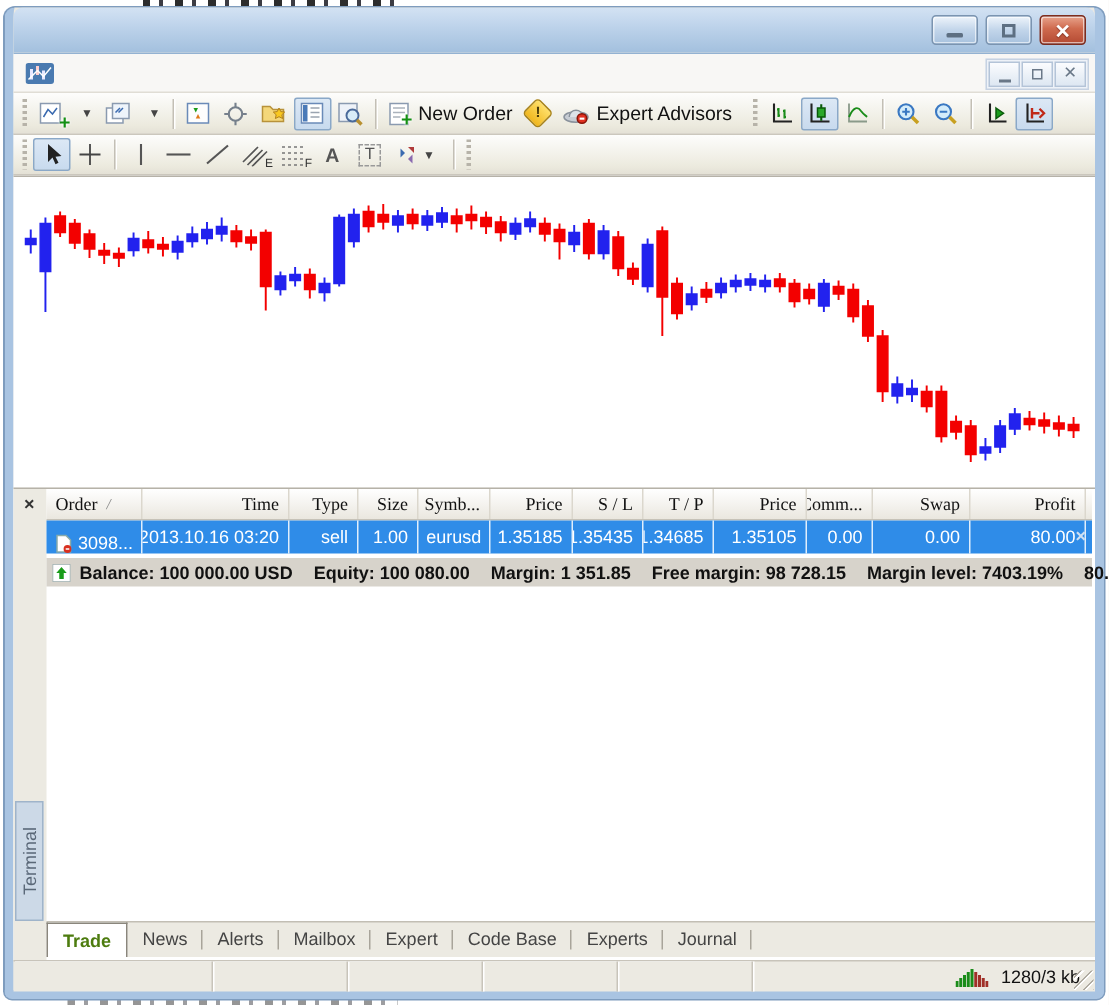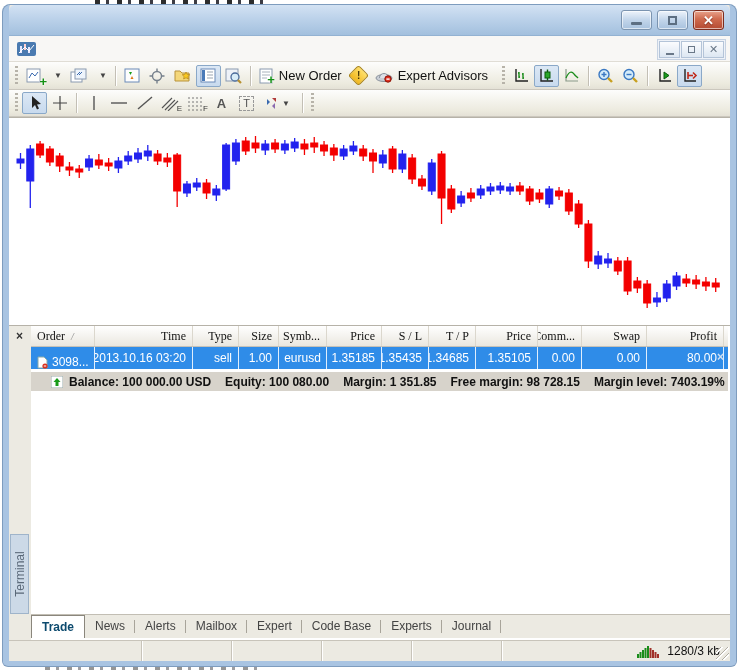--- a/index.html
+++ b/index.html
@@ -69,29 +69,29 @@
   #term-table { position:absolute; left:22px; top:0; right:2px; }
   #t-header { display:flex; height:21px; background:linear-gradient(#ffffff,#eae7df); border-bottom:1px solid #c6c2b8; }
   .th { display:flex; align-items:center; justify-content:flex-end; padding:0 6px; font-size:12px; color:#111; border-right:1px solid #dbd7cd; overflow:hidden; white-space:nowrap;font-family:Liberation Serif, serif; }
   .th.left { justify-content:flex-start; }
   .sort-ind { color:#888; font-size:10px; margin-left:6px; font-style:italic; }
   #t-row { display:flex; height:22px; background:#2f8ce8; position:relative; }
   .td { display:flex; align-items:center; justify-content:flex-end; padding:0 6px; font-size:12px; color:#fff; border-right:1px solid rgba(255,255,255,.85); overflow:hidden; white-space:nowrap; }
   .td.left { justify-content:flex-start;align-items:flex-end; }
   .td.center { justify-content:center; }
   #row-close-x { position:absolute; right:4px; top:4px; color:#cfe0f2; font-size:12px; font-weight:bold; line-height:1; }
-  #t-balance { display:flex; align-items:center; height:19px; background:#d7d3cb; margin-top:3px; padding:0 20px; }
+  #t-balance { display:flex; align-items:center; height:19px; background:#d7d3cb; margin-top:3px; padding:0 4px; }
   .bal-seg { font-size:12px; font-weight:bold; color:#111; margin-right:14px; white-space:nowrap; }
   #bal-profit { margin-left:auto; margin-right:8px; font-size:12px; font-weight:bold; color:#111; }
 
   
   #term-tabs { position:absolute; left:22px; right:0; bottom:2px; height:24px; background:#eceae2; border-top:1px solid #c2beb4; display:flex; align-items:flex-start; }
   .term-tab { padding:4px 10px 0 10px; font-size:12px; color:#444; height:100%; display:flex; align-items:flex-start; position:relative; }
   .term-tab .bar { position:absolute; right:0; top:5px; width:1px; height:13px; background:#a8a49a; }
-  .term-tab.active { background:#fff; border:1px solid #8a867c; border-bottom:none; font-weight:bold; color:#0c4a6e; margin-top:0; padding-top:4px; }
+  .term-tab.active { background:#fff; border:1px solid #8a867c; border-bottom:none; font-weight:bold; color:#4d7c0f; margin-top:0; padding-top:4px; }
 
   
   #statusbar { height:21px; background:#eceae2; border-top:1px solid #c8c4ba; display:flex; align-items:stretch; position:relative; }
   .status-seg { border-right:1px solid #c8c4ba; box-shadow:1px 0 0 #fff; }
   #status-traffic { display:flex; align-items:center; gap:8px; padding:0 10px; margin-left:auto; font-size:12px; color:#111; }
   #resize-grip { position:absolute; right:1px; bottom:1px; width:13px; height:13px;
      background:repeating-linear-gradient(135deg, transparent 0 3px, #b0aca2 3px 4px, #fff 4px 5px); }
 
   .icon { display:inline-flex; align-items:center; justify-content:center; }
   .letterA { font-size:13px; color:#555; font-weight:bold; }

